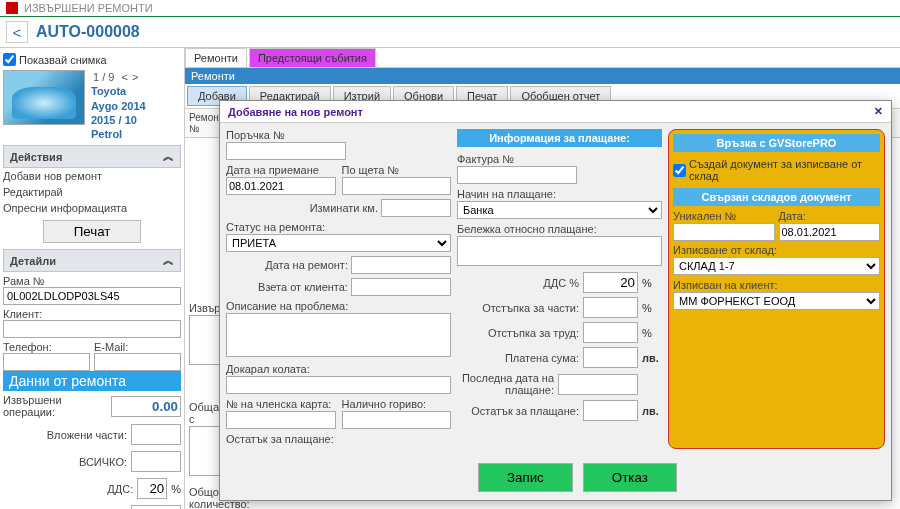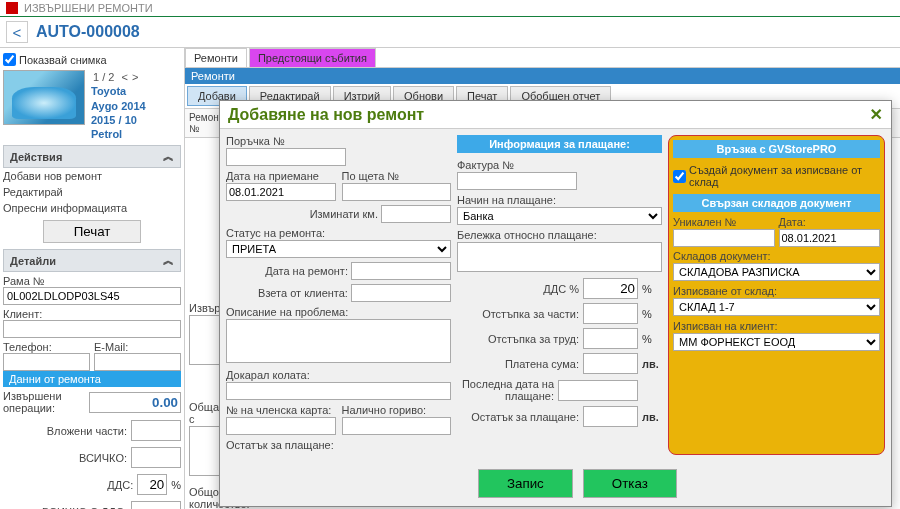--- a/index.html
+++ b/index.html
@@ -19,44 +19,44 @@
 .carimg::after{content:"";position:absolute;left:10%;right:10%;top:30%;bottom:10%;background:radial-gradient(ellipse at center,#cceefa 0%,#3aa0d8 70%);border-radius:35% 35% 10% 10%;}
 .carinfo{color:#2a6caf;font-weight:bold;line-height:1.3;}
 .carinfo .pager{font-weight:normal;color:#555;}
 .carinfo .pager span{cursor:pointer;margin:0 2px;}
 .section-hd{background:#e2e6ea;border:1px solid #c0c6cc;display:flex;align-items:center;justify-content:space-between;padding:3px 6px;font-weight:bold;color:#444;margin-top:2px;}
 .chev{color:#555;cursor:pointer;}
 .actlist div{padding:2px 0;color:#444;cursor:pointer;}
 .btn-print{display:block;margin:4px auto;padding:3px 30px;background:#eee;border:1px solid #bbb;cursor:pointer;}
 .dlabel{color:#444;margin-top:3px;}
 .inp{width:100%;border:1px solid #aaa;padding:2px 3px;font-size:11px;}
-.bluebar{background:#2aa3e8;color:#fff;padding:2px 6px;font-size:11px;}
+.bluebar{background:#2aa3e8;color:#fff;padding:2px 6px;font-size:14px;}
 .mini-row{display:flex;gap:4px;}
 .mini-row>div{flex:1;}
 .det-row{display:flex;align-items:center;justify-content:flex-end;margin:3px 0;gap:4px;}
 .det-row label{color:#444;}
 .det-row input{width:50px;border:1px solid #aaa;text-align:right;padding:2px;}
-.det-row .big{width:92px;color:#2a6caf;font-weight:bold;}
+.det-row .big{width:70px;color:#2a6caf;font-weight:bold;}
 .main{flex:1;position:relative;}
 .tabs{display:flex;border-bottom:1px solid #ccc;}
 .tab{padding:3px 8px;border:1px solid #ccc;border-bottom:none;background:#d946ef;margin-right:2px;cursor:pointer;}
 .tab.active{background:#fff;}
 .subbar{background:#3285c7;color:#fff;padding:2px 6px;font-size:11px;}
 .toolbar{display:flex;gap:2px;padding:2px;border-bottom:1px solid #ccc;}
 .tbtn{padding:3px 10px;background:#eee;border:1px solid #bbb;cursor:pointer;}
 .tbtn.active{background:#d0e4f5;border-color:#6fa8d8;}
 .gridhdr{display:flex;border-bottom:1px solid #ccc;background:#f9f9f9;}
 .gridhdr div{padding:3px 4px;border-right:1px solid #ddd;font-size:10px;color:#444;}
 .bg-rows{padding:4px;}
 .bg-lbl{color:#444;margin-bottom:1px;}
 .bg-inp{width:100%;border:1px solid #aaa;height:18px;}
 .bg-inp.lg{height:50px;}
 .modal{position:absolute;left:219px;top:100px;width:673px;background:#f0f0f0;border:1px solid #888;box-shadow:0 3px 12px rgba(0,0,0,.3);z-index:100;}
 .modal-hd{background:#fff;padding:4px 8px;display:flex;justify-content:space-between;align-items:center;border-bottom:1px solid #ccc;}
-.modal-hd span{font-weight:bold;color:#4d7c0f;font-size:16px;}
+.modal-hd span{font-weight:bold;color:#4c1d95;font-size:11px;}
 .close{cursor:pointer;font-size:14px;color:#555;}
 .modal-body{display:flex;padding:6px;gap:6px;}
 .mcol1{width:225px;}
 .mcol2{width:205px;}
 .mcol3{flex:1;border:1px solid #c33;border-radius:8px;padding:4px;background:#eab308;}
 .mrow{margin-bottom:4px;}
 .mlbl{color:#444;display:block;margin-bottom:1px;}
 .minp{border:1px solid #aaa;padding:2px;font-size:11px;width:100%;}
 .msel{border:1px solid #aaa;padding:1px;font-size:11px;width:100%;background:#fff;}
 .two{display:flex;gap:6px;}
@@ -87,21 +87,21 @@
 
 <div class="layout">
   <div class="side">
     <label class="chkline">
       <input type="checkbox" checked="" style="">
       <span>Показвай снимка</span>
     </label>
     <div class="carblock">
       <div class="carimg"></div>
       <div class="carinfo">
-        <div class="pager"><span>1 / 2</span> <span>&lt;</span><span>&gt;</span></div>
+        <div class="pager"><span>1 / 9</span> <span>&lt;</span><span>&gt;</span></div>
         <div>Toyota</div>
         <div>Aygo 2014</div>
         <div><span>2015</span> <span>/ 10</span></div>
         <div>Petrol</div>
       </div>
     </div>
 
     <div class="section-hd">
       <span>Действия</span>
       <span class="chev">︽</span>
@@ -253,21 +253,20 @@
       <div class="sec-title" style="background:#4fb3ea">Връзка с GVStorePRO</div>
       <label class="chkline" style="margin:4px 0">
           <input type="checkbox" checked="" style="">
           <span>Създай документ за изписване от склад</span>
         </label>
       <div class="sec-title" style="background:#4fb3ea">Свързан складов документ</div>
       <div class="c3-row" style="margin-top:4px">
         <div><label class="mlbl">Уникален №</label><input class="minp" style=""></div>
         <div><label class="mlbl">Дата:</label><input class="minp" value="08.01.2021" style=""></div>
       </div>
-      <div class="mrow"><label class="mlbl">Складов документ:</label><select class="msel"><option>СКЛАДОВА РАЗПИСКА</option></select></div>
       <div class="mrow"><label class="mlbl">Изписване от склад:</label><select class="msel"><option>СКЛАД 1-7</option></select></div>
       <div class="mrow"><label class="mlbl">Изписван на клиент:</label><select class="msel"><option>ММ ФОРНЕКСТ ЕООД</option></select></div>
     </div>
   </div>
   <div class="footer-btns">
     <button class="fbtn">Запис</button>
     <button class="fbtn">Отказ</button>
   </div>
 </div>
 

